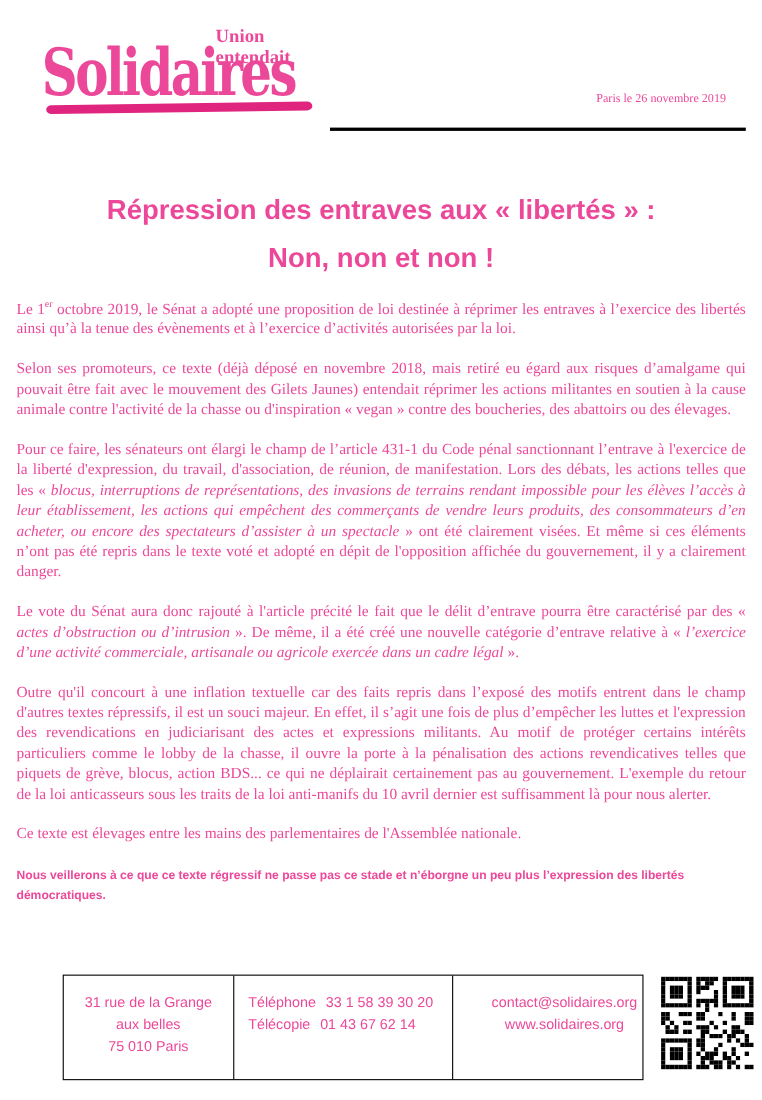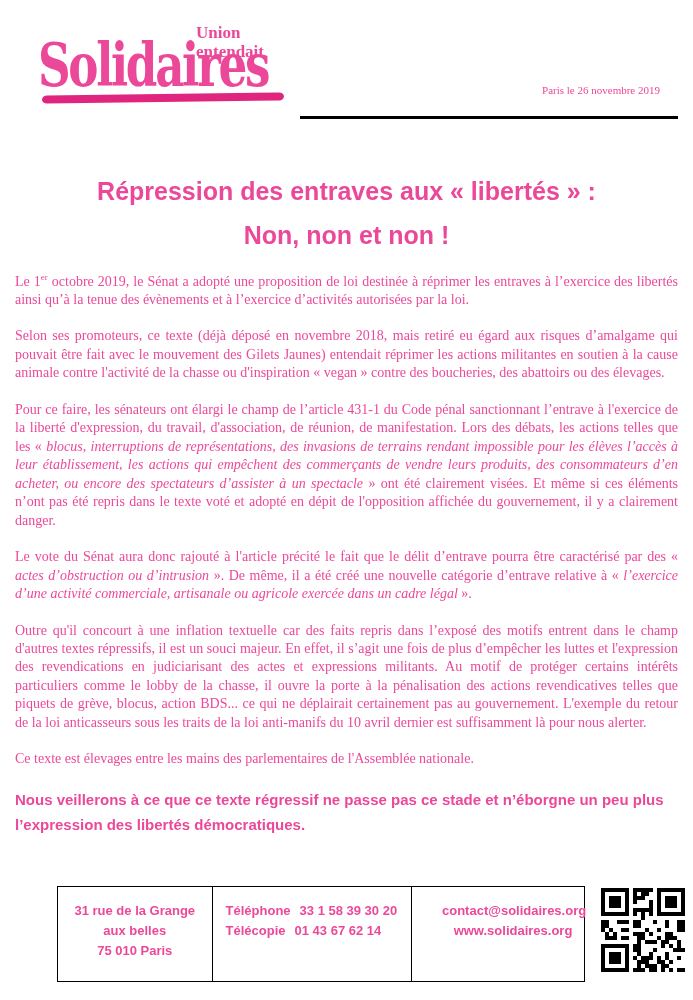--- a/index.html
+++ b/index.html
@@ -57,32 +57,32 @@
     font-family:"Liberation Serif", serif;
     font-size:14px; line-height:1.32;
     text-align:justify;
   }
   .body-text p { margin:0 0 18px 0; }
   .body-text sup { font-size:9px; vertical-align:super; line-height:0; }
   .ital { font-style:italic; }
   .closing-bold {
     margin-top:2px;
     font-family:"Liberation Sans", sans-serif;
-    font-weight:bold; font-size:15px; line-height:1.68;
+    font-weight:bold; font-size:11px; line-height:1.68;
     text-align:left;
   }
   
   .footer-table {
     position:absolute; left:57px; top:886px;
     display:flex;
     border:1.5px solid #000;
     width:528px; height:96px;
     box-sizing:border-box;
     font-family:"Liberation Sans", sans-serif;
-    font-weight:bold; font-size:13px; line-height:1.55;
+    font-weight:normal; font-size:13px; line-height:1.55;
   }
   .f-cell { box-sizing:border-box; padding-top:14px;text-align:center; }
   .f-cell + .f-cell { border-left:1px solid #000; }
   .f-address { width:154px; text-align:center; }
   .f-phone   { width:200px; padding-left:13px; }
   .f-contact { width:173px; text-align:center;padding-left:30px; }
   .f-row { display:flex; gap:9px; white-space:nowrap; }
   .qr {
     position:absolute; left:601px; top:888px;
     display:grid;

